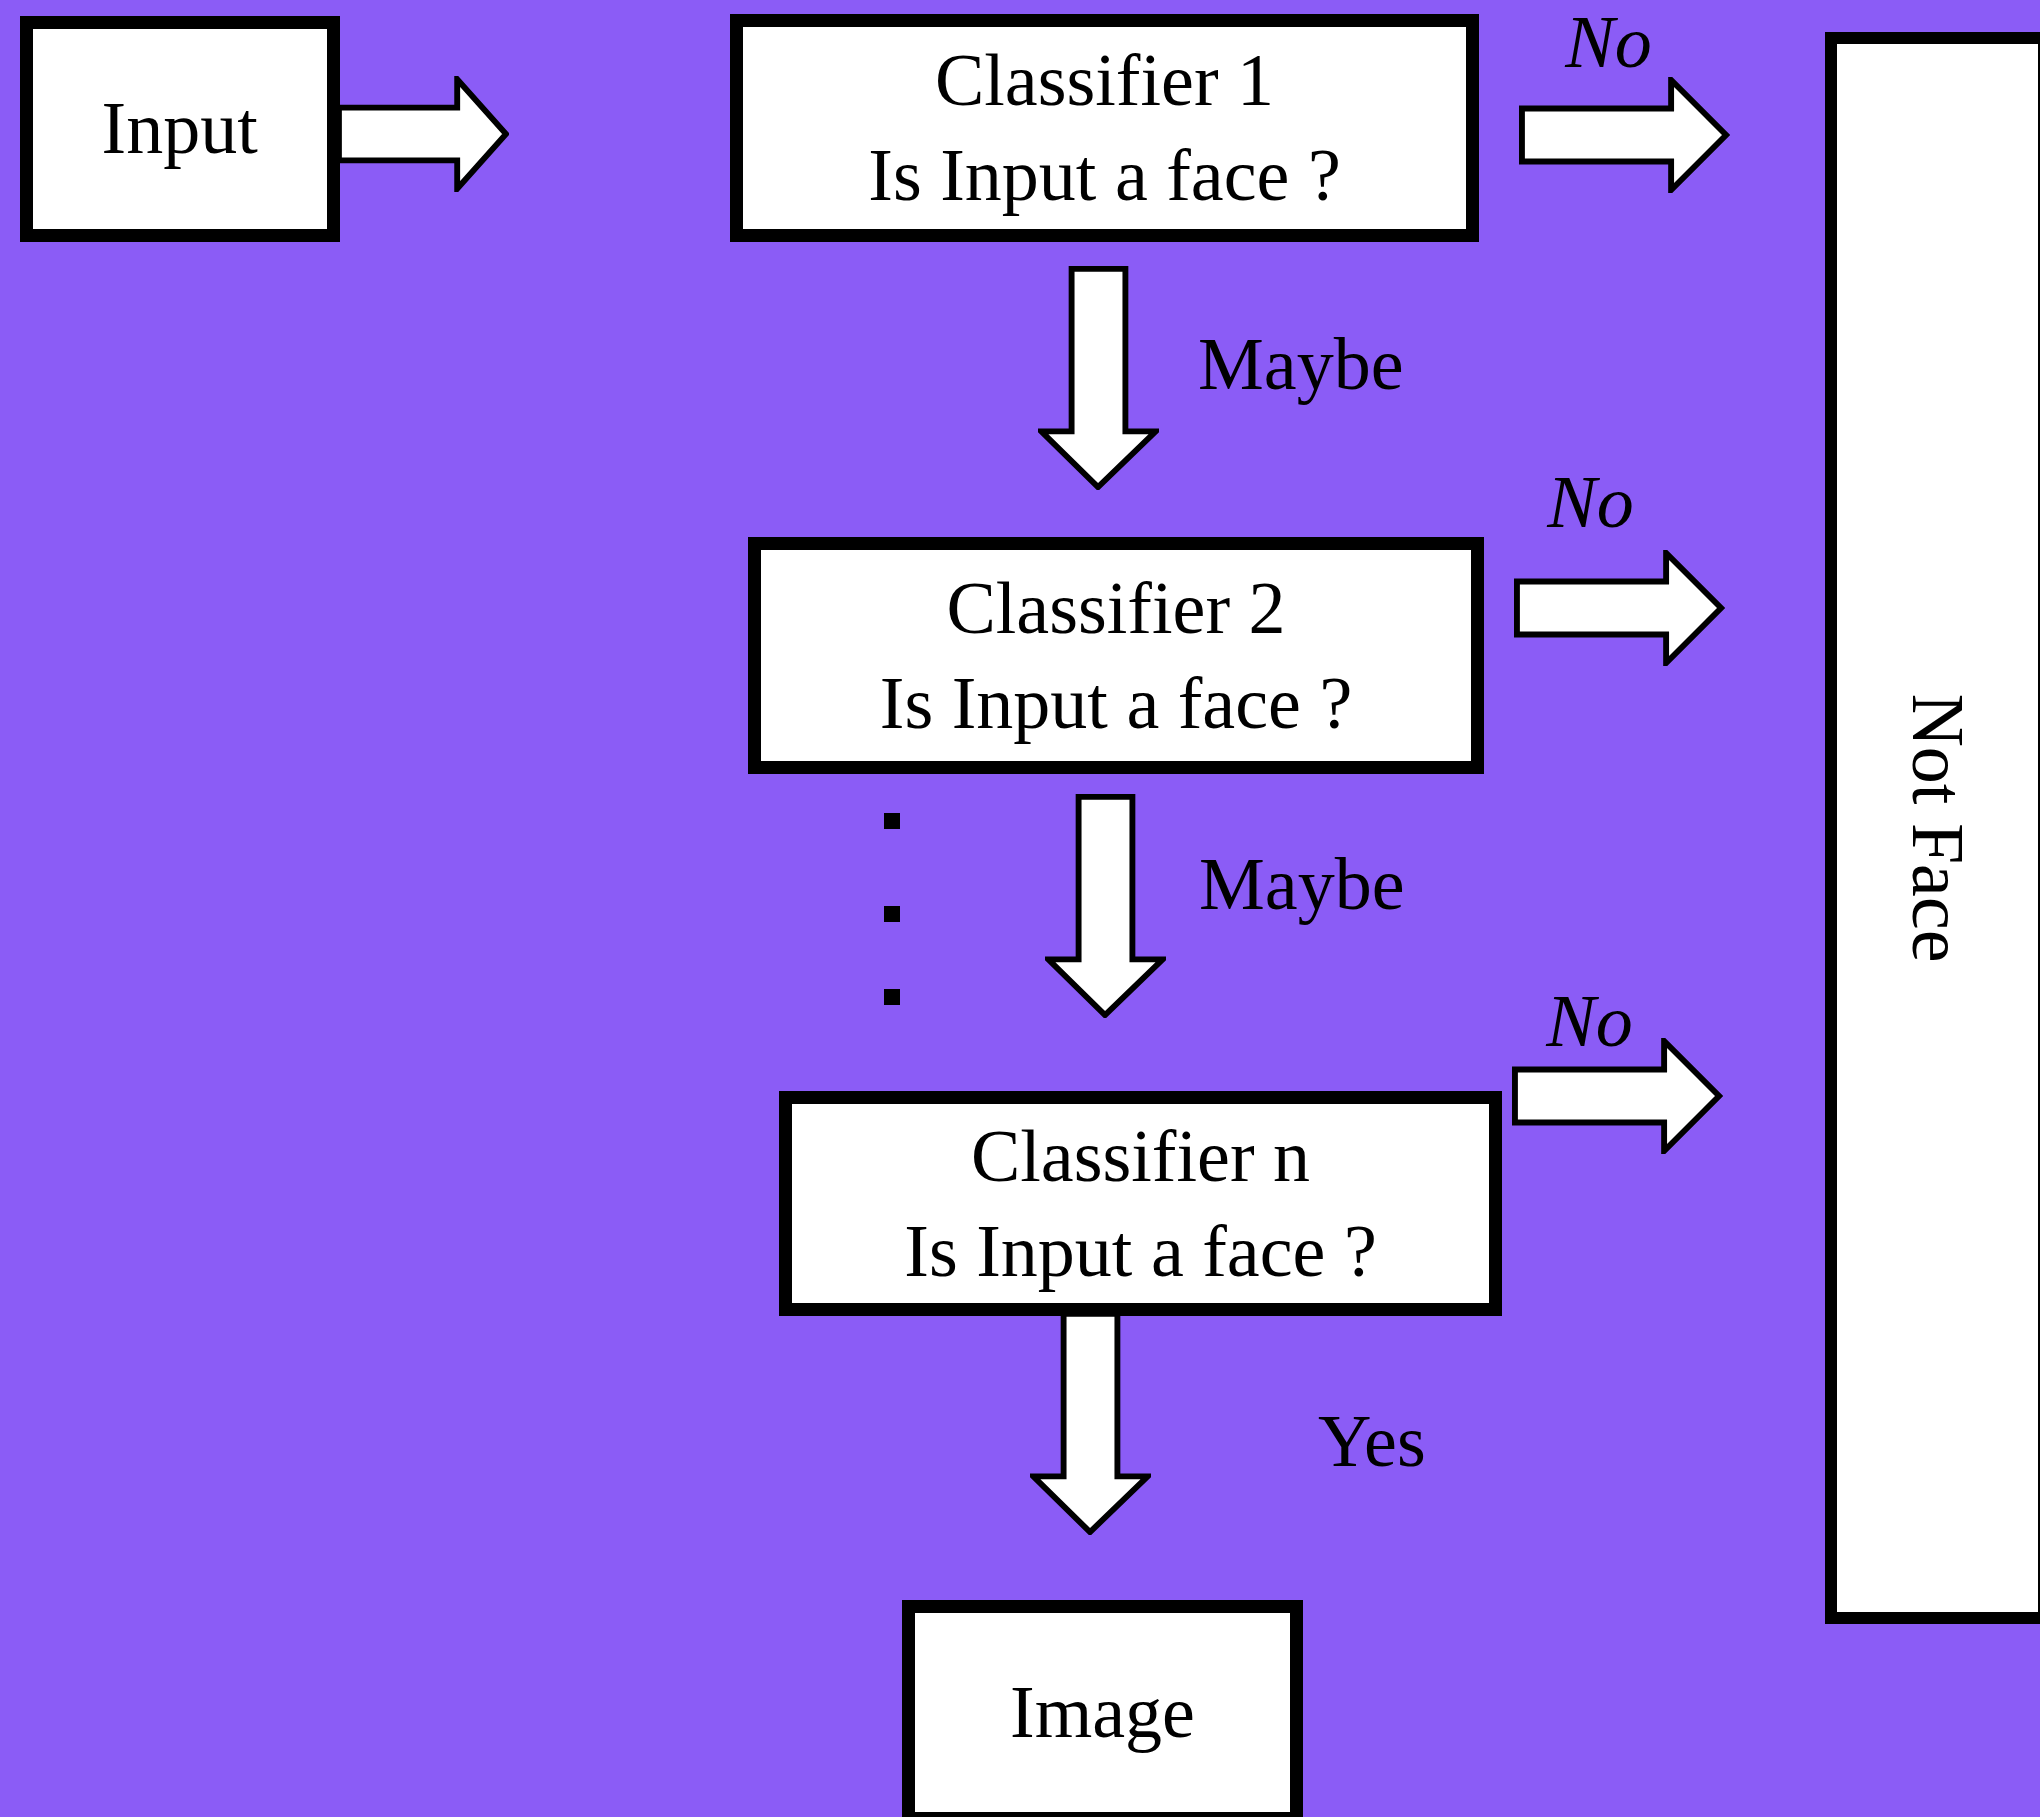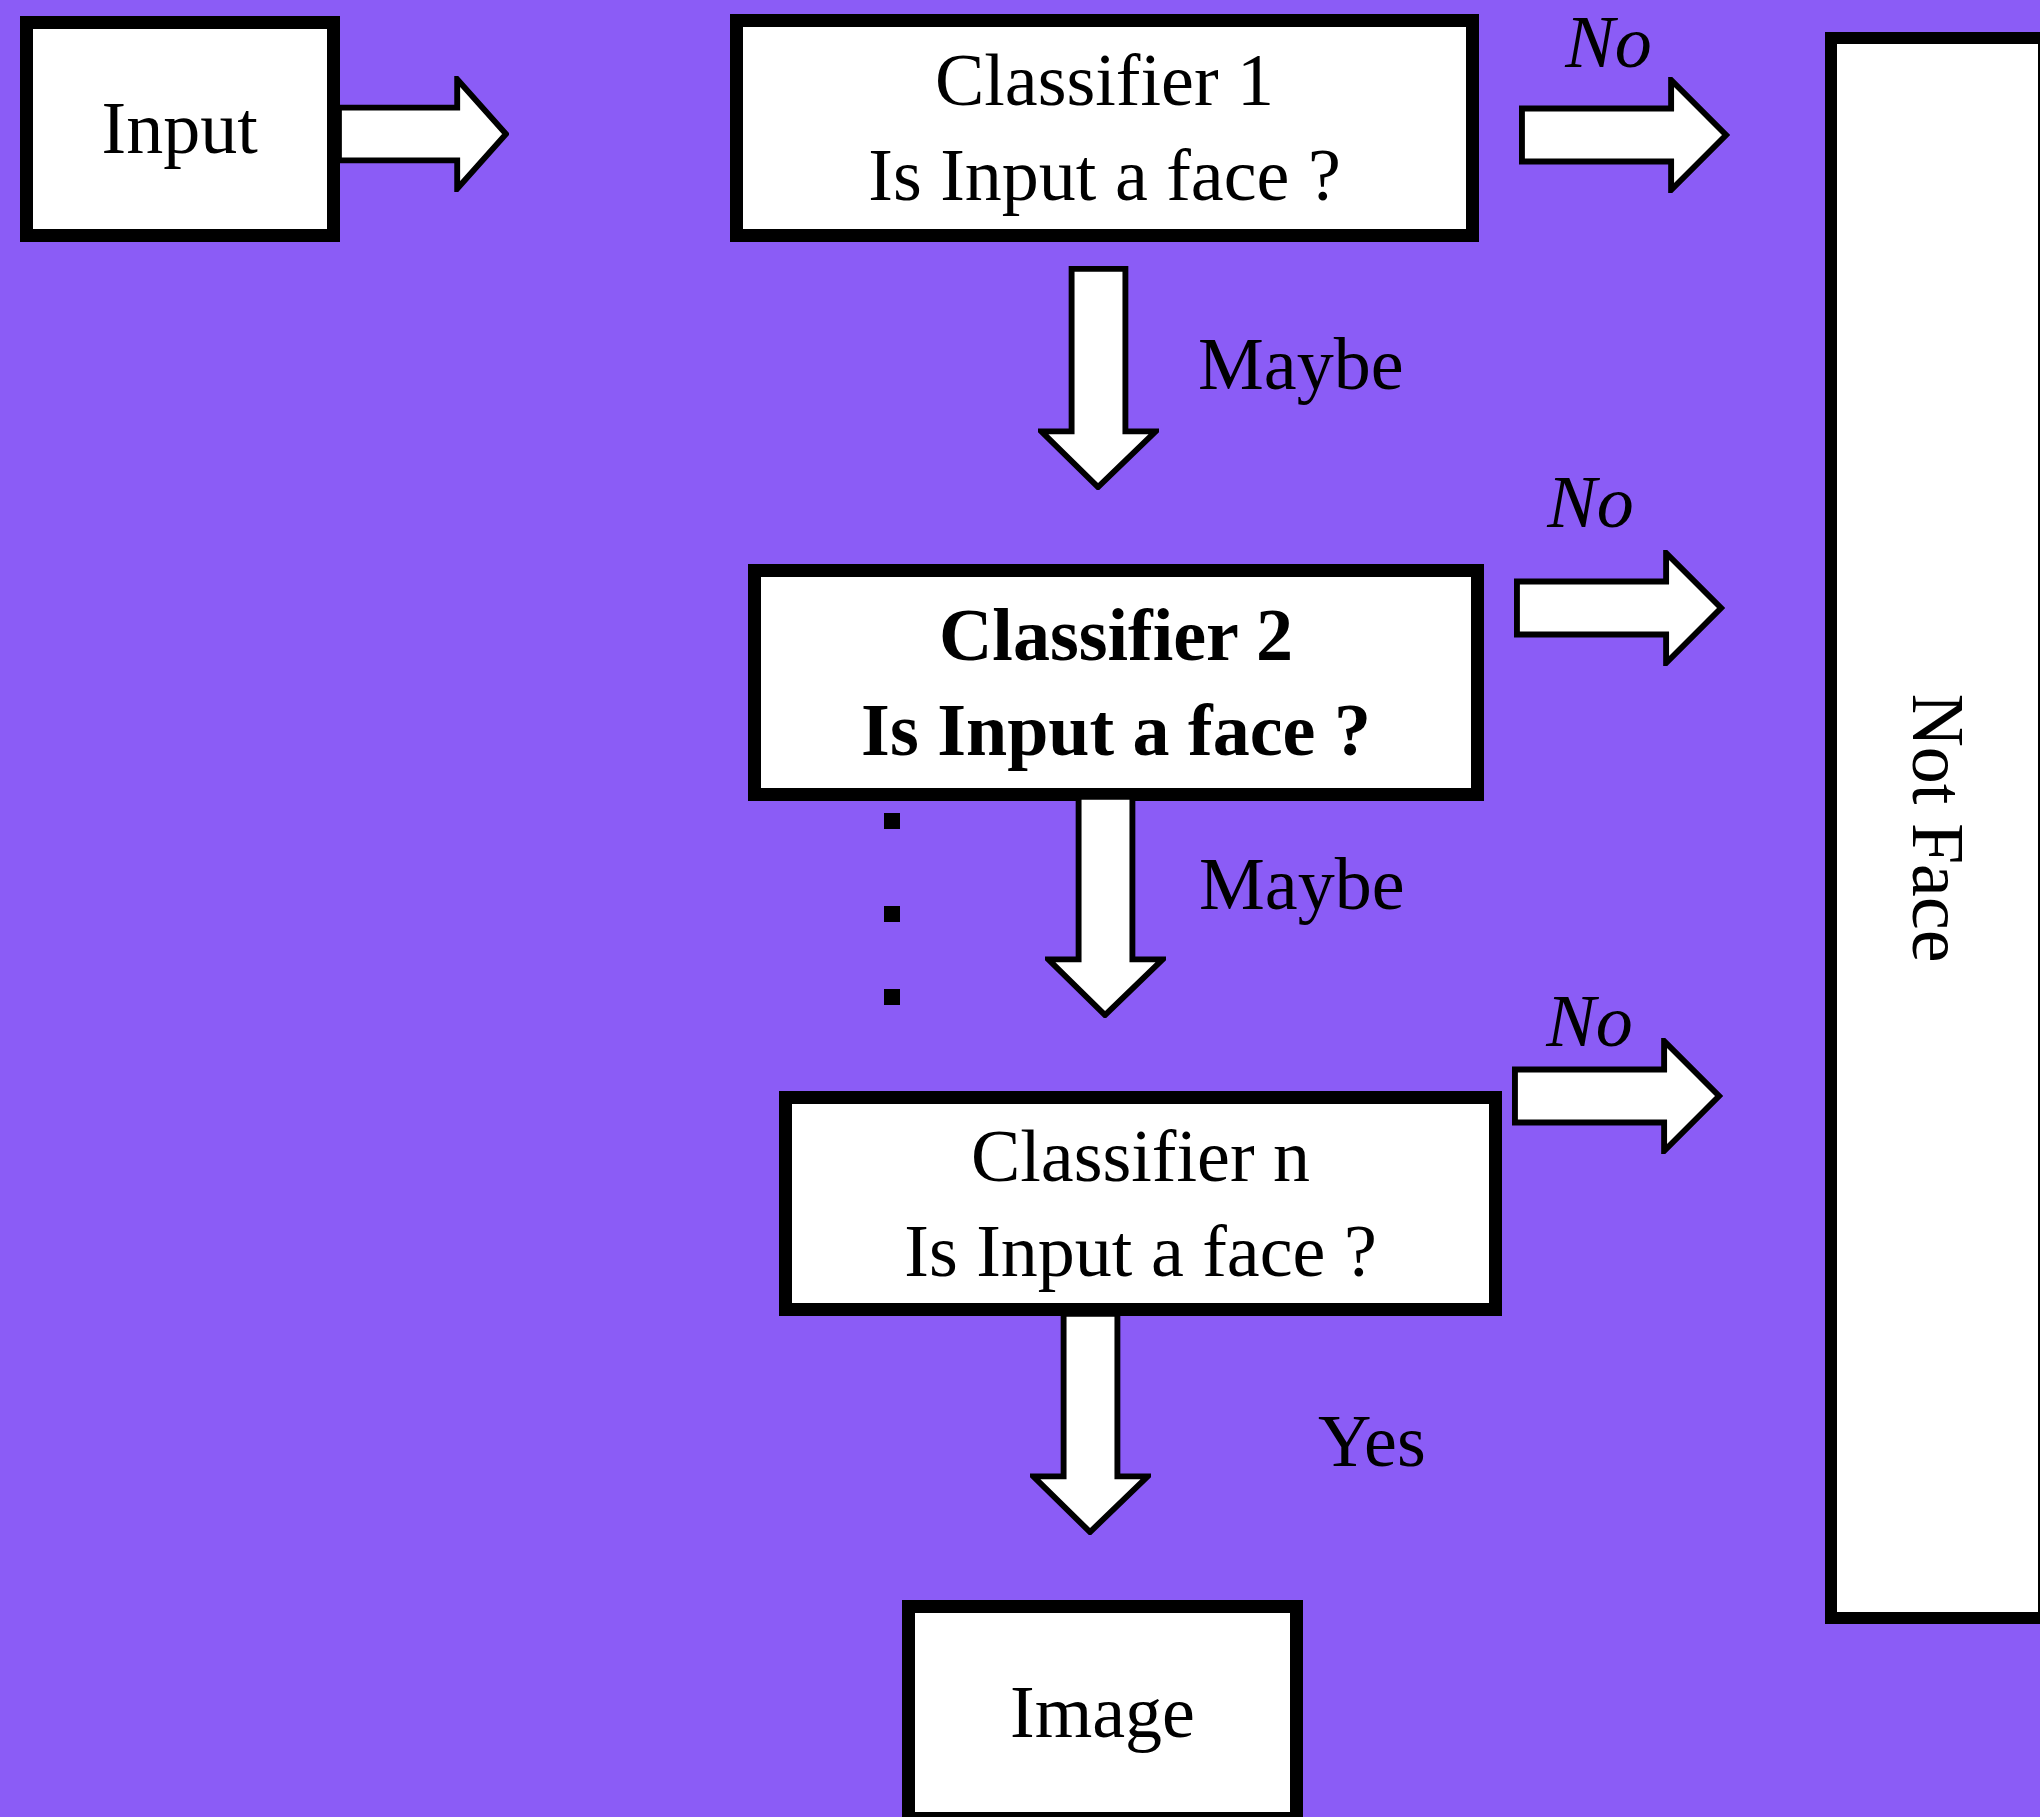--- a/index.html
+++ b/index.html
@@ -68,21 +68,21 @@
   <div class="edge-label center-label" style="left:1530px; top:2.9px; width:157px;">No</div>
   <svg class="arrow" style="left:1519px; top:77px;" width="211" height="116" viewBox="0 0 215 118" aria-hidden="true">
     <polygon points="3,32 155,32 155,3 211,59 155,115 155,86 3,86"></polygon>
   </svg>
 
   <svg class="arrow" style="left:1038px; top:266px;" width="121" height="224" viewBox="0 0 123 229" aria-hidden="true">
     <polygon points="34,3 89,3 89,169 120,169 61,226 3,169 34,169"></polygon>
   </svg>
   <div class="edge-label" style="left:1198px; top:325px;">Maybe</div>
 
-  <div class="box" style="left:748px; top:564px; width:710px; height:211px;font-weight:bold;">
+  <div class="box" style="left:748px; top:537px; width:710px; height:211px;">
     <div>Classifier 2</div>
     <div>Is Input a face ?</div>
   </div>
 
   <div class="edge-label center-label" style="left:1512px; top:463px; width:157px;">No</div>
   <svg class="arrow" style="left:1514px; top:550px;" width="211" height="116" viewBox="0 0 215 118" aria-hidden="true">
     <polygon points="3,32 155,32 155,3 211,59 155,115 155,86 3,86"></polygon>
   </svg>
 
   <div>

